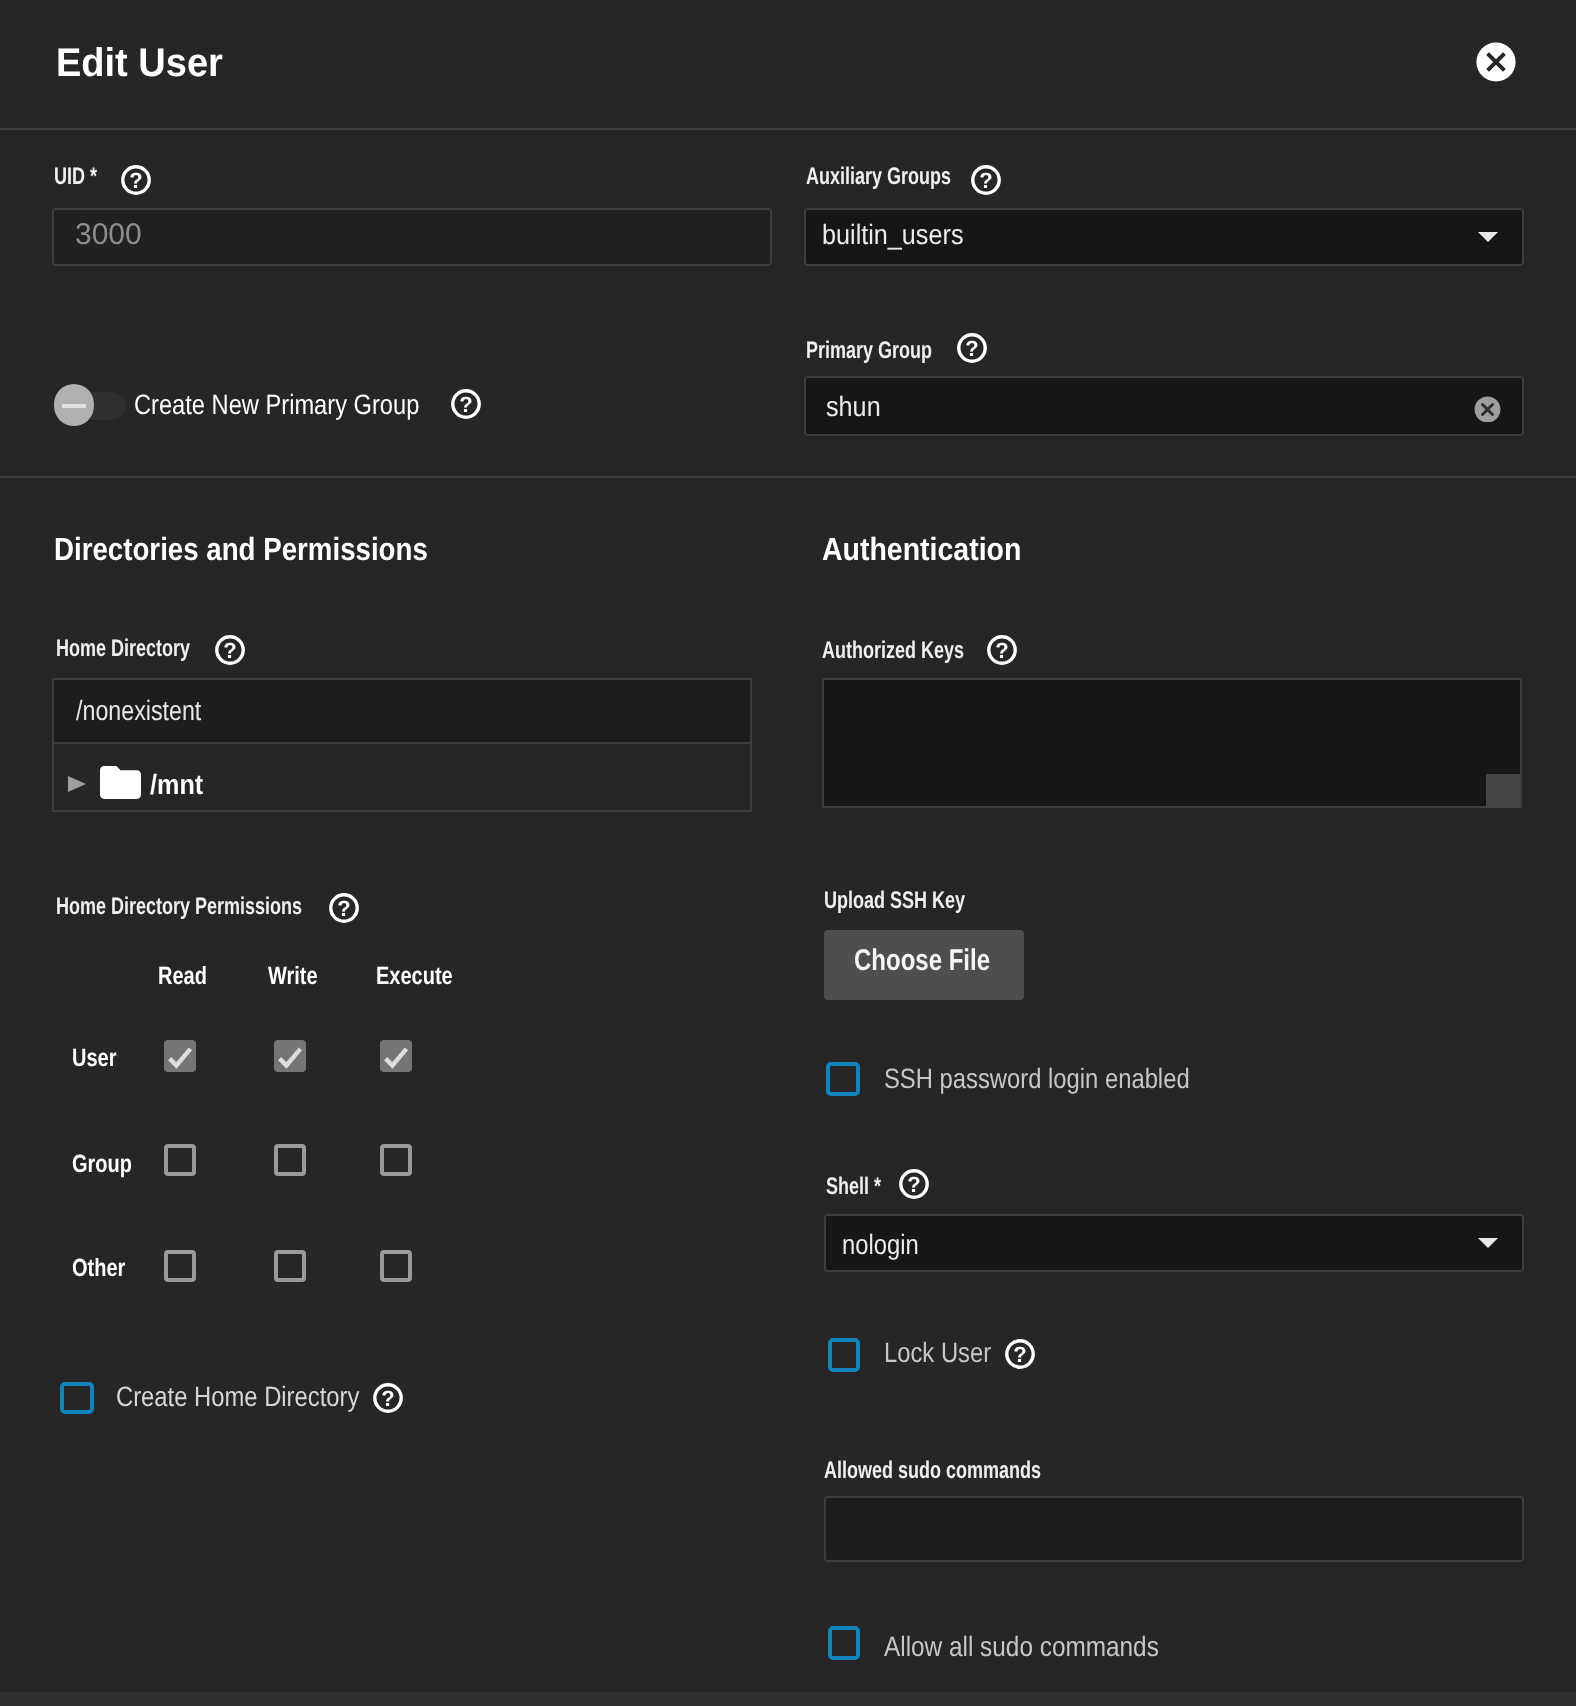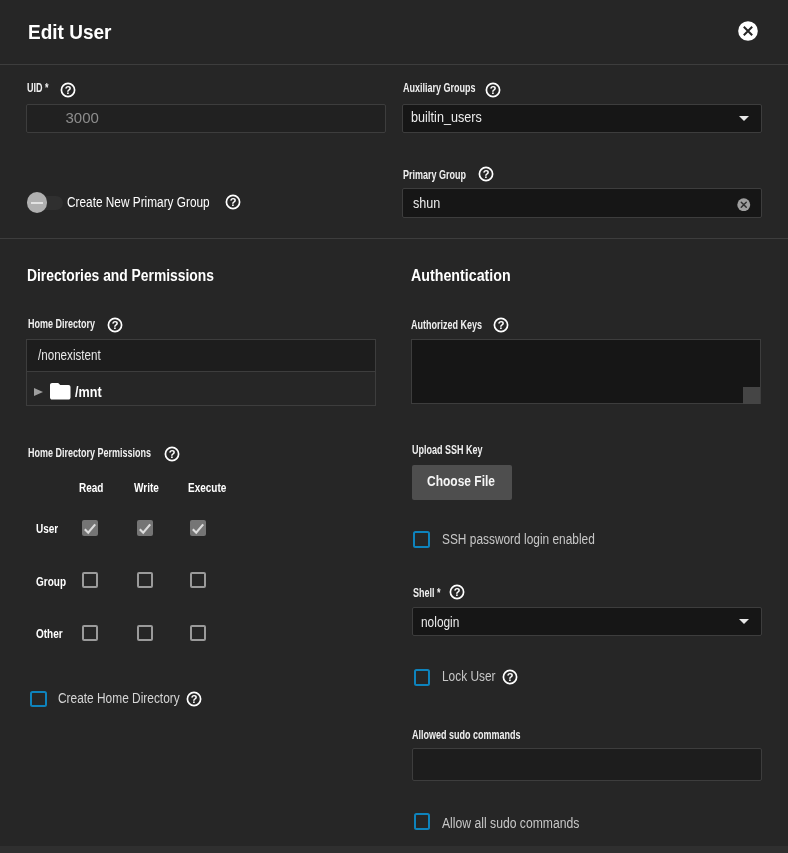--- a/index.html
+++ b/index.html
@@ -40,21 +40,21 @@
     <circle cx="8" cy="8" r="6.6" fill="none" stroke="#fff" stroke-width="1.7"></circle>
     <text x="8" y="12" font-size="11" font-weight="bold" text-anchor="middle" fill="#fff" font-family="Liberation Sans">?</text>
   </svg>
   <div class="lb" style="left:403px;top:82.3px;">Auxiliary Groups</div>
   <svg class="abs" style="left:484.6px;top:81.8px;" width="16" height="16" viewBox="0 0 16 16">
     <circle cx="8" cy="8" r="6.6" fill="none" stroke="#fff" stroke-width="1.7"></circle>
     <text x="8" y="12" font-size="11" font-weight="bold" text-anchor="middle" fill="#fff" font-family="Liberation Sans">?</text>
   </svg>
 
   <div class="fld" style="left:26px;top:104px;width:360px;height:29px;background:#212121;"></div>
-  <div class="t" style="left:37.5px;top:109.8px;font-size:15px;line-height:15px;color:#8d8d8d;margin-left:28px;">3000</div>
+  <div class="t" style="left:37.5px;top:109.8px;font-size:15px;line-height:15px;color:#8d8d8d;">3000</div>
   <div class="fld" style="left:402px;top:104px;width:360px;height:29px;background:#161616;"></div>
   <div class="t" style="left:411.4px;top:109.7px;transform:scaleX(.9);">builtin_users</div>
   <div class="arrow" style="left:738.7px;top:116.2px;"></div>
 
   <div class="lb" style="left:403.3px;top:168.6px;">Primary Group</div>
   <svg class="abs" style="left:478px;top:165.5px;" width="16" height="16" viewBox="0 0 16 16">
     <circle cx="8" cy="8" r="6.6" fill="none" stroke="#fff" stroke-width="1.7"></circle>
     <text x="8" y="12" font-size="11" font-weight="bold" text-anchor="middle" fill="#fff" font-family="Liberation Sans">?</text>
   </svg>
   <div class="fld" style="left:402px;top:188px;width:360px;height:30px;background:#161616;"></div>

